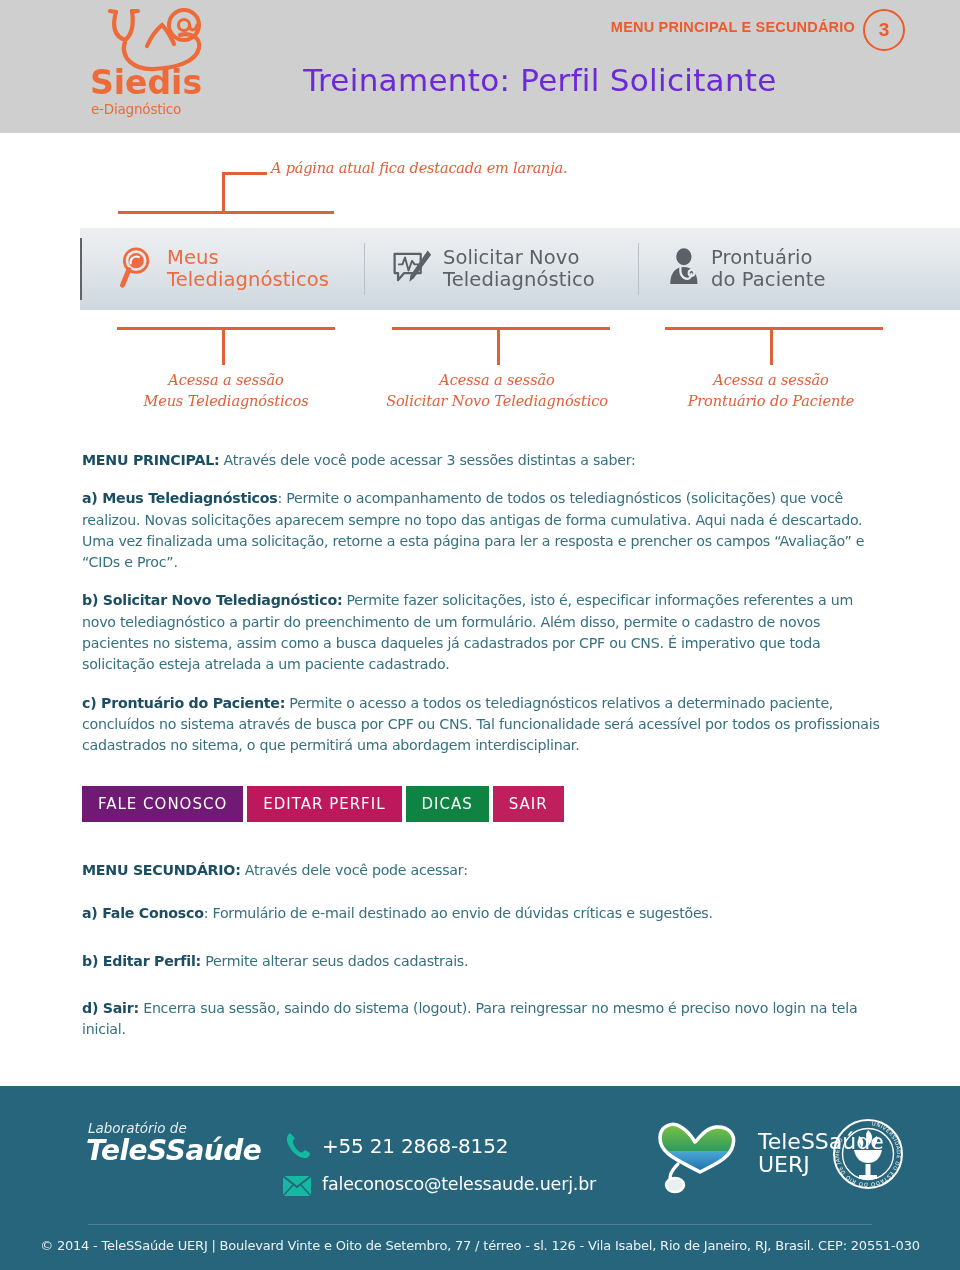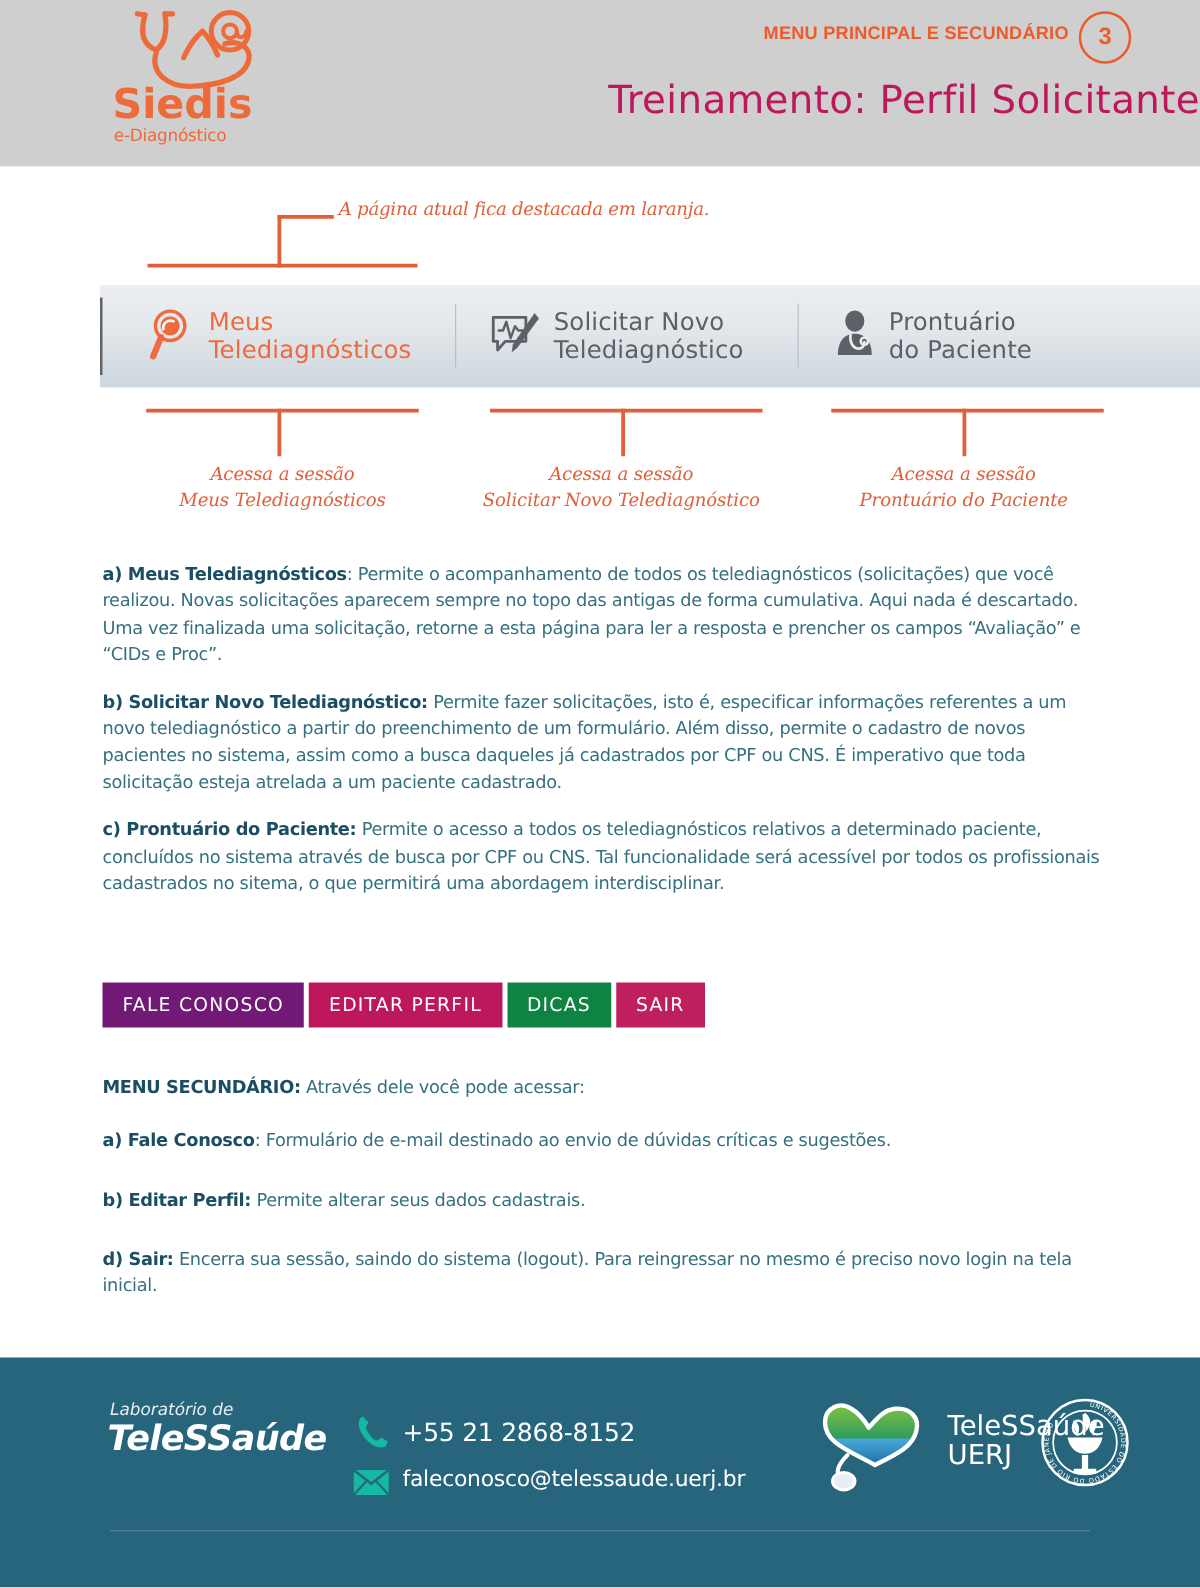--- a/index.html
+++ b/index.html
@@ -37,23 +37,23 @@
   }
   .page-badge {
     position:absolute; right:55px; top:9px;
     width:42px; height:42px; border:2.5px solid #ee5b2a;
     border-radius:50%;
     color:#ee5b2a; font-size:19px; font-weight:700;
     display:flex; align-items:center; justify-content:center;
   }
   .doc-title {
     position:absolute; left:0; right:0; top:62px;
-    text-align:right; padding-left:120px;
+    text-align:center; padding-left:120px;
     font-family:"DejaVu Sans", sans-serif;
-    font-size:31px; color:#be185d; letter-spacing:0.3px;
+    font-size:31px; color:#6d28d9; letter-spacing:0.3px;
   }
 
   
   .callout-note {
     position:absolute; left:271px; top:160px;
     font-family:"DejaVu Serif", serif;
     font-style:italic; font-size:14.5px; color:#e0603a;
     letter-spacing:-0.2px;
   }
   .cl-h-short { position:absolute; left:222px; top:172px; width:45px; height:3px; background:#e0603a; }
@@ -254,20 +254,23 @@
 
   <div class="tconn-h" style="left:665px;  width:218px;"></div>
   <div class="tconn-v" style="left:770px;"></div>
   <div class="sess-label" style="left:657px; width:228px;">
     <span>Acessa a sessão</span><br>
     <span>Prontuário do Paciente</span>
   </div>
 
   <div class="body-text" style="top:450px;">
     <p class="bt">
+      <b>MENU PRINCIPAL:</b><span> Através dele você pode acessar 3 sessões distintas a saber:</span>
+    </p>
+    <p class="bt">
       <b>a) Meus Telediagnósticos</b><span>: Permite o acompanhamento de todos os telediagnósticos (solicitações) que você realizou. Novas solicitações aparecem sempre no topo das antigas de forma cumulativa. Aqui nada é descartado. Uma vez finalizada uma solicitação, retorne a esta página para ler a resposta e prencher os campos “Avaliação” e “CIDs e Proc”.</span>
     </p>
     <p class="bt">
       <b>b) Solicitar Novo Telediagnóstico:</b><span> Permite fazer solicitações, isto é, especificar informações referentes a um novo telediagnóstico a partir do preenchimento de um formulário. Além disso, permite o cadastro de novos pacientes no sistema, assim como a busca daqueles já cadastrados por CPF ou CNS. É imperativo que toda solicitação esteja atrelada a um paciente cadastrado.</span>
     </p>
     <p class="bt">
       <b>c) Prontuário do Paciente:</b><span> Permite o acesso a todos os telediagnósticos relativos a determinado paciente, concluídos no sistema através de busca por CPF ou CNS. Tal funcionalidade será acessível por todos os profissionais cadastrados no sitema, o que permitirá uma abordagem interdisciplinar.</span>
     </p>
   </div>
 
@@ -346,15 +349,16 @@
         <rect x="31" y="61" width="18" height="4" fill="#ffffff"></rect>
         <text x="40" y="57" font-family="DejaVu Sans, sans-serif" font-size="0" fill="#ffffff"></text>
         <path id="ringp" d="M40 11 A29 29 0 1 1 39.9 11" fill="none"></path>
         <text font-family="DejaVu Sans, sans-serif" font-size="5.2" fill="#ffffff" letter-spacing="0.6">
           <textPath href="#ringp" startOffset="2%">UNIVERSIDADE DO ESTADO DO RIO DE JANEIRO</textPath>
         </text>
       </svg>
     </span>
 
     <div class="foot-rule"></div>
+    <div class="copyright">© 2014 - TeleSSaúde UERJ | Boulevard Vinte e Oito de Setembro, 77 / térreo - sl. 126 - Vila Isabel, Rio de Janeiro, RJ, Brasil. CEP: 20551-030</div>
   </div>
 
 </div>
 
 </body></html>

